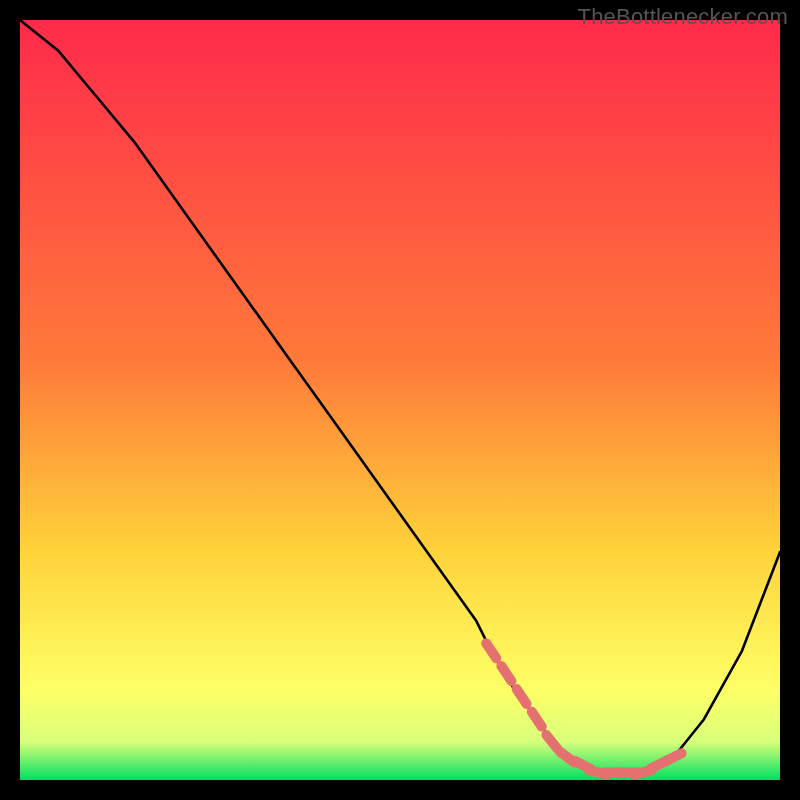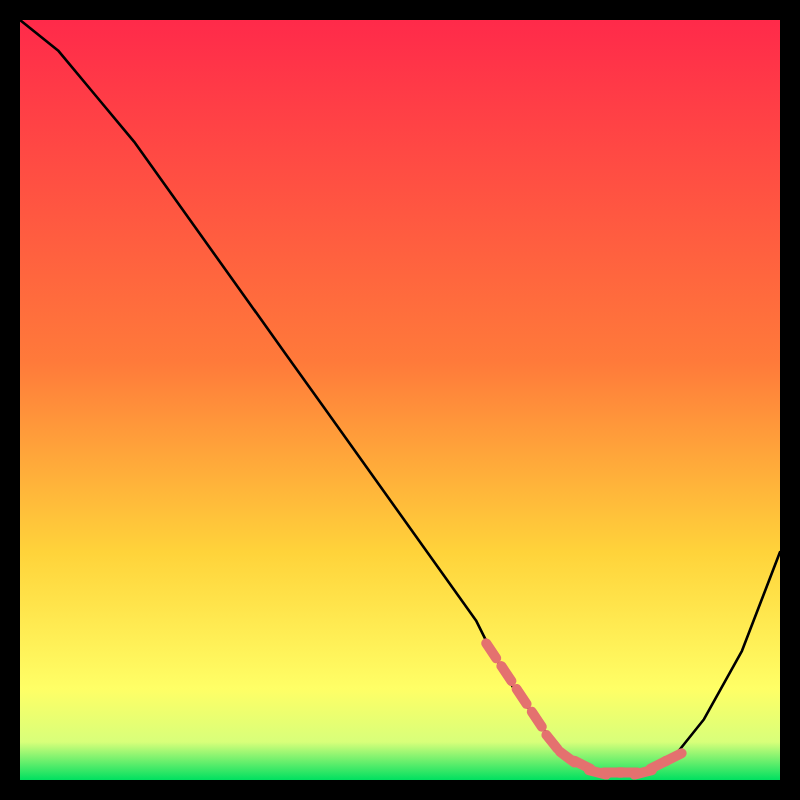--- a/index.html
+++ b/index.html
@@ -31,20 +31,21 @@
     top: 0;
     left: 0;
     width: 800px;
     height: 800px;
   }
 </style>
 </head>
 <body>
 
 <div class="container">
+  <div class="watermark">TheBottlenecker.com</div>
 
   <svg class="plot" viewBox="0 0 800 800">
     <defs>
       <linearGradient id="bg-grad" x1="0" y1="0" x2="0" y2="1">
         <stop offset="0%" stop-color="#ff2a4a"></stop>
         <stop offset="45%" stop-color="#ff7a3a"></stop>
         <stop offset="70%" stop-color="#ffd33a"></stop>
         <stop offset="88%" stop-color="#ffff66"></stop>
         <stop offset="95%" stop-color="#d8ff7a"></stop>
         <stop offset="100%" stop-color="#00e060"></stop>

